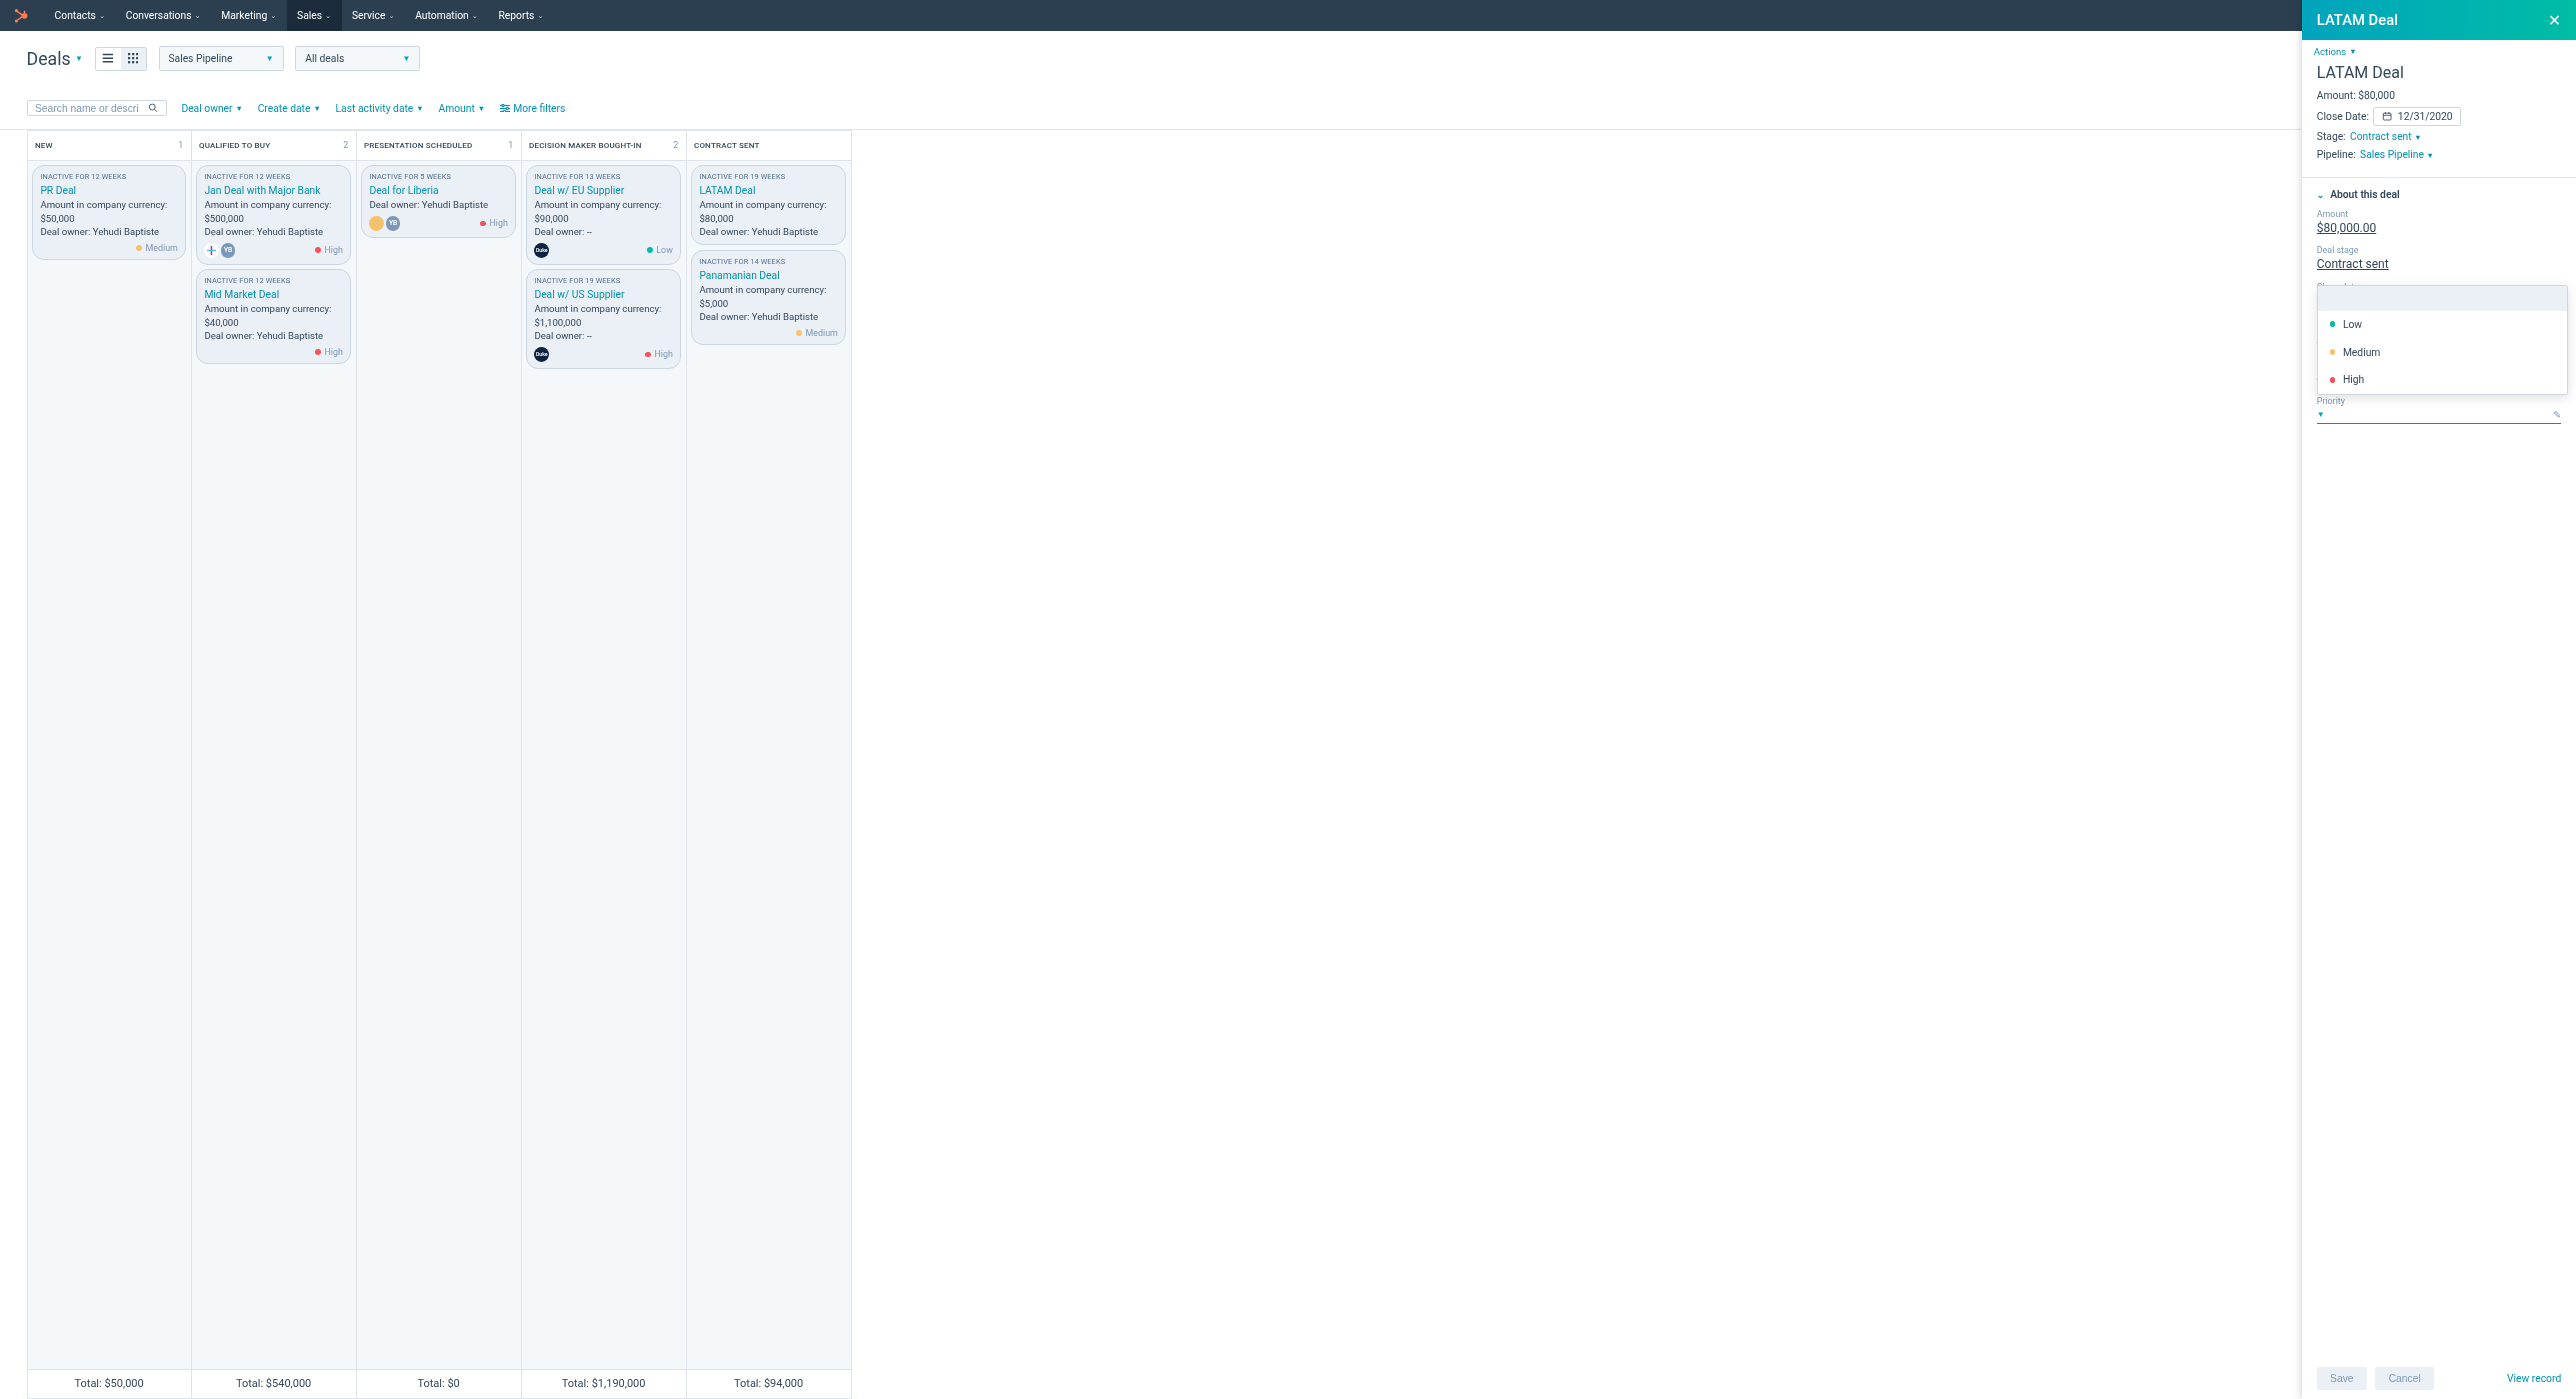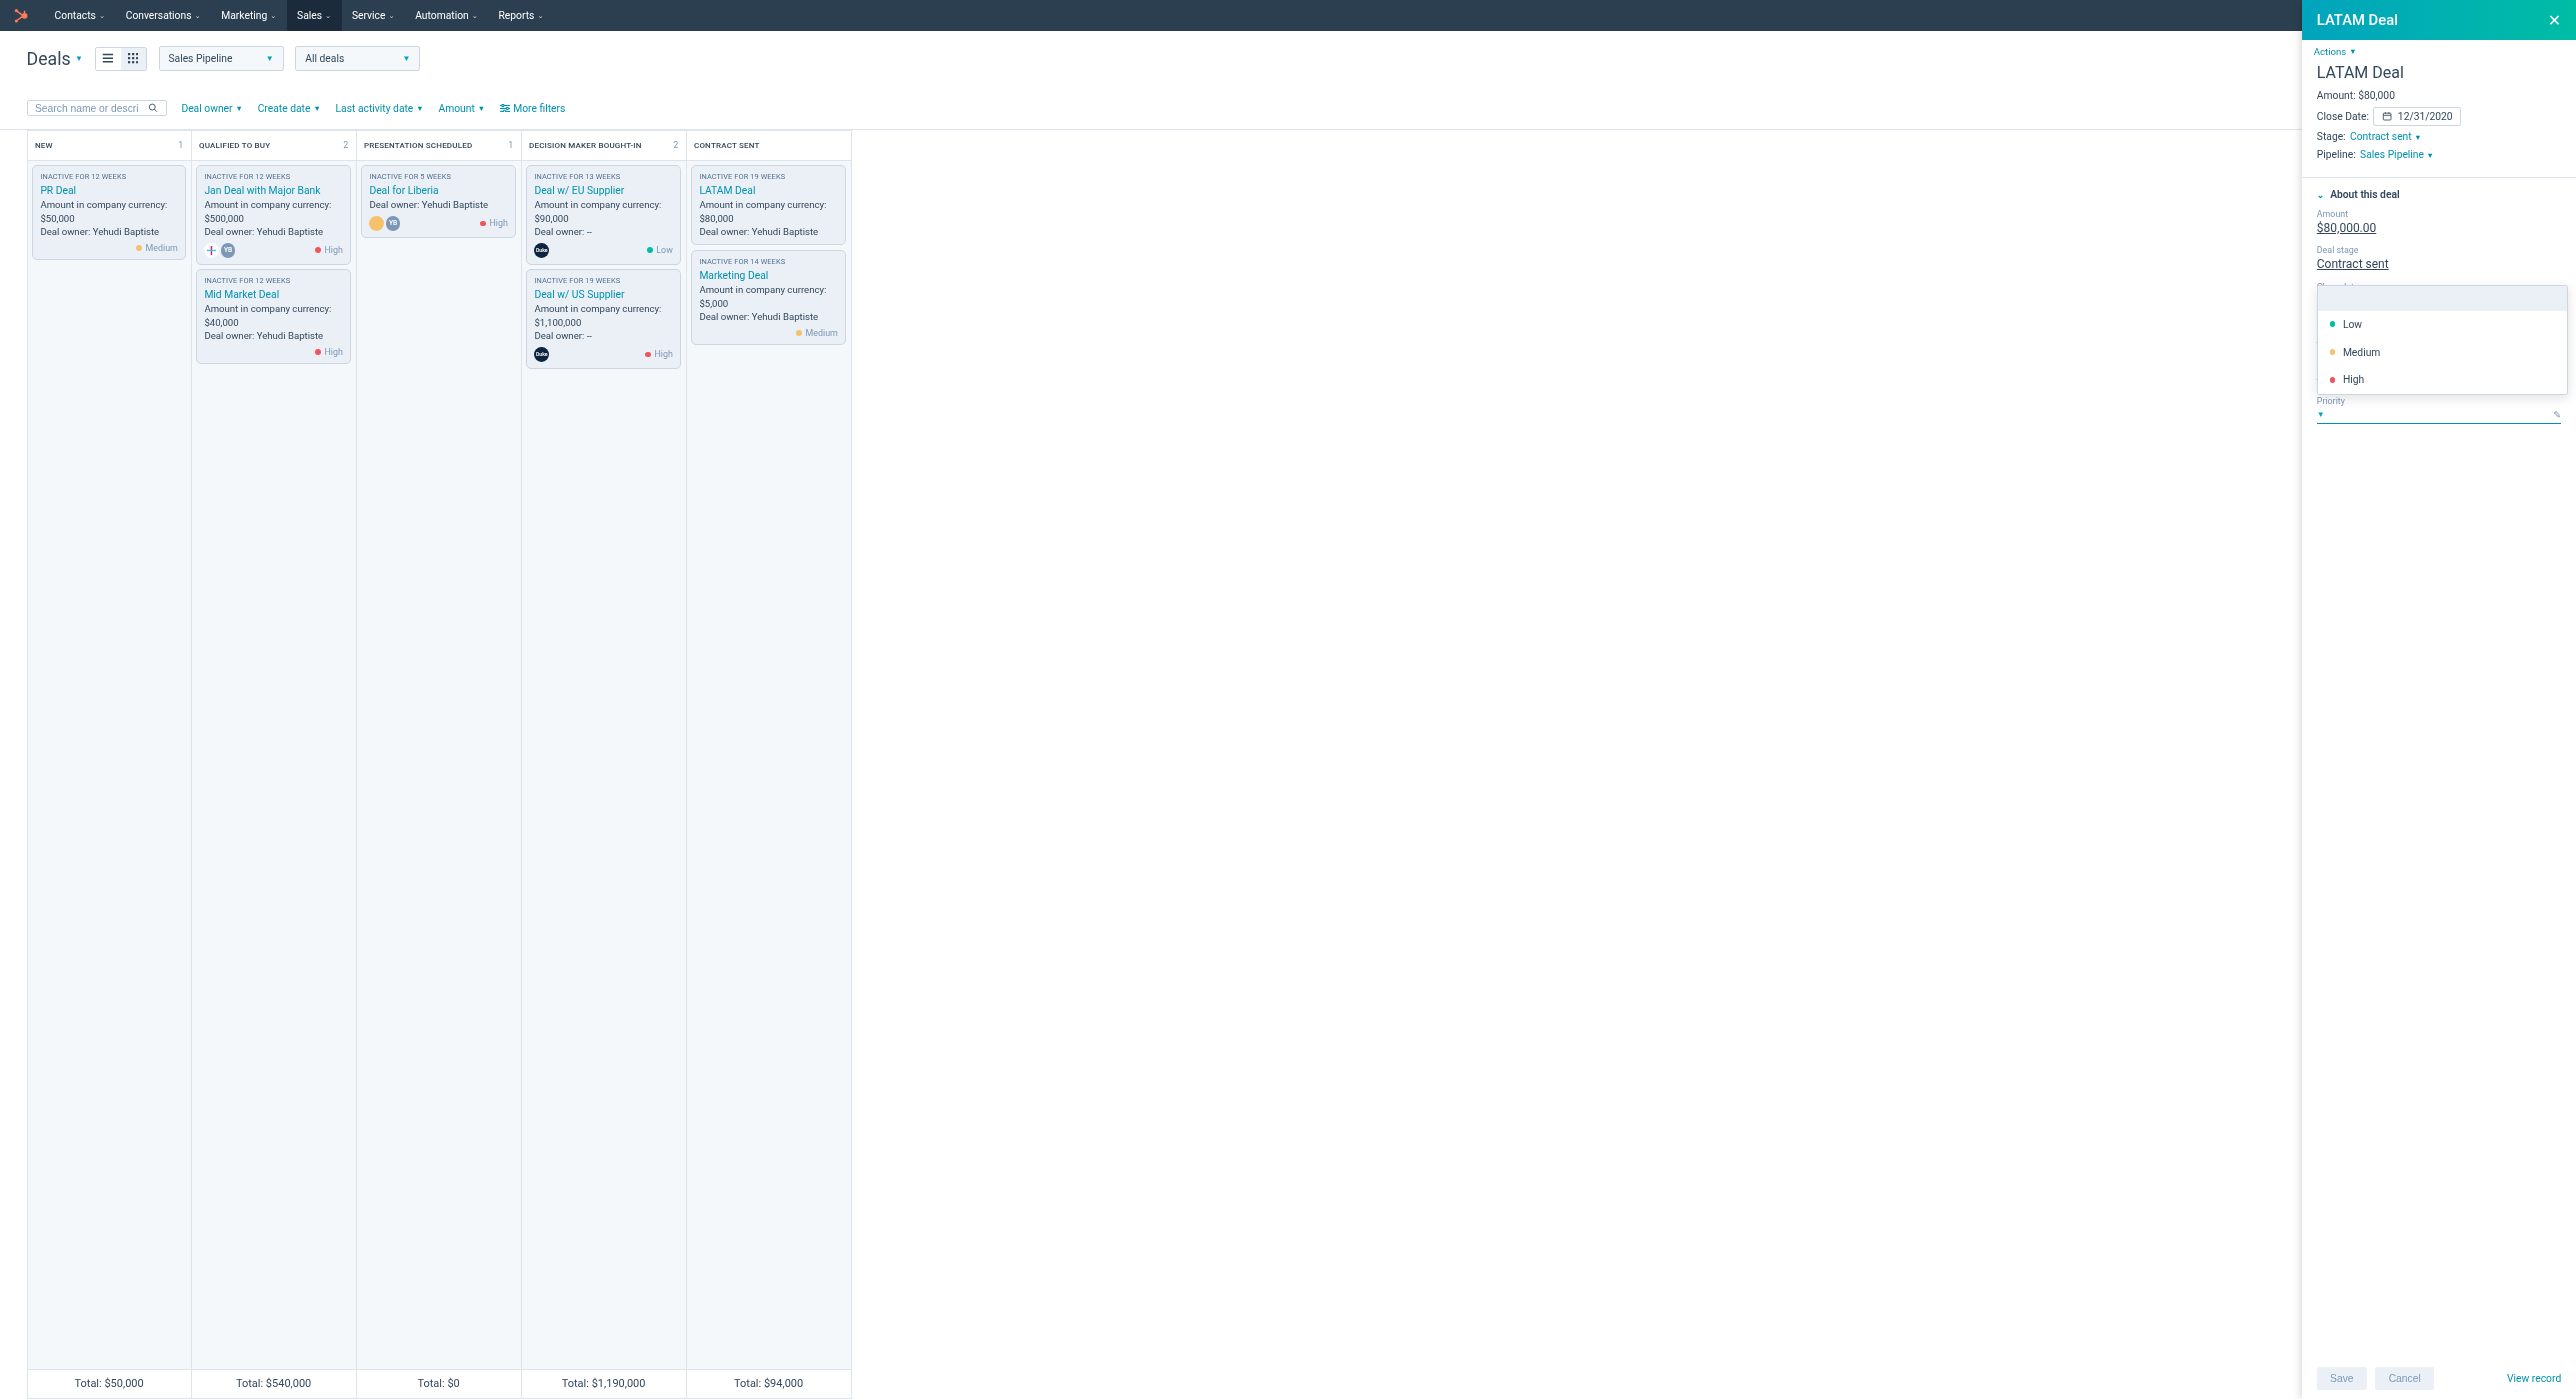--- a/index.html
+++ b/index.html
@@ -29,21 +29,21 @@
 
 .board { display: flex; padding: 0 0 0 26.6px; height: calc(100vh - 130px); }
 .column { width: 165px; min-width: 165px; border: 0.7px solid #dfe3eb; border-left: none; display: flex; flex-direction: column; background: #f5f8fa; }
 .column:first-child { border-left: 0.7px solid #dfe3eb; }
 .col-header { height: 29.5px; background: #fff; border-bottom: 0.7px solid #dfe3eb; padding: 0 7.4px; display: flex; align-items: center; justify-content: space-between; font-size: 8px; }
 .col-title { text-transform: uppercase; letter-spacing: 0.2px; color: #33475b; font-weight: 500; }
 .col-count { color: #7c98b6; font-size: 8.9px; }
 .col-body { flex: 1; padding: 4.4px; overflow-y: auto; display: flex; flex-direction: column; gap: 4.4px; }
 .col-footer { height: 29.5px; background: #fff; border-top: 0.7px solid #dfe3eb; display: flex; align-items: center; justify-content: center; font-size: 11px; color: #33475b; }
 
-.card { background: #eaf0f6; border: 0.7px solid #cbd6e2; border-radius: 5px; padding: 5.9px 7.4px; font-size: 9.6px; cursor: pointer; }
+.card { background: #eaf0f6; border: 0.7px solid #cbd6e2; border-radius: 12px; padding: 5.9px 7.4px; font-size: 9.6px; cursor: pointer; }
 .card-inactive { font-size: 7.4px; color: #516f90; text-transform: uppercase; margin-bottom: 3px; letter-spacing: 0.1px; }
 .card-title { color: #0091ae; font-size: 10.3px; margin-bottom: 1.5px; }
 .card-line { color: #33475b; font-size: 9.6px; line-height: 1.4; }
 .card-foot { display: flex; align-items: center; justify-content: space-between; margin-top: 4.4px; }
 .avatars { display: flex; gap: 1.5px; }
 .avatar { width: 14.8px; height: 14.8px; border-radius: 50%; background: #516f90; display: flex; align-items: center; justify-content: center; font-size: 6.6px; color: #fff; font-weight: 600; }
 .avatar.slack { background: #fff; }
 .avatar.yb { background: #7c98b6; }
 .avatar.duke { background: #0c2340; font-size: 5.2px; }
 .avatar.yel { background: #f5c26b; }
@@ -310,21 +310,21 @@
     </div>
     <div class="col-body">
         <div class="card">
       <div class="card-inactive">INACTIVE FOR 19 WEEKS</div>
       <div class="card-title">LATAM Deal</div>
       <div class="card-line">Amount in company currency: $80,000</div>
           <div class="card-line">Deal owner: Yehudi Baptiste</div>
     </div>
         <div class="card">
       <div class="card-inactive">INACTIVE FOR 14 WEEKS</div>
-      <div class="card-title">Marketing Deal</div>
+      <div class="card-title">Panamanian Deal</div>
       <div class="card-line">Amount in company currency: $5,000</div>
           <div class="card-line">Deal owner: Yehudi Baptiste</div>
           <div class="card-foot">
             <span class="avatars"></span>
             <span class="priority"><span class="dot medium"></span>Medium</span>
           </div>
     </div>
       </div>
     <div class="col-footer">Total: $94,000</div>
     </div>

